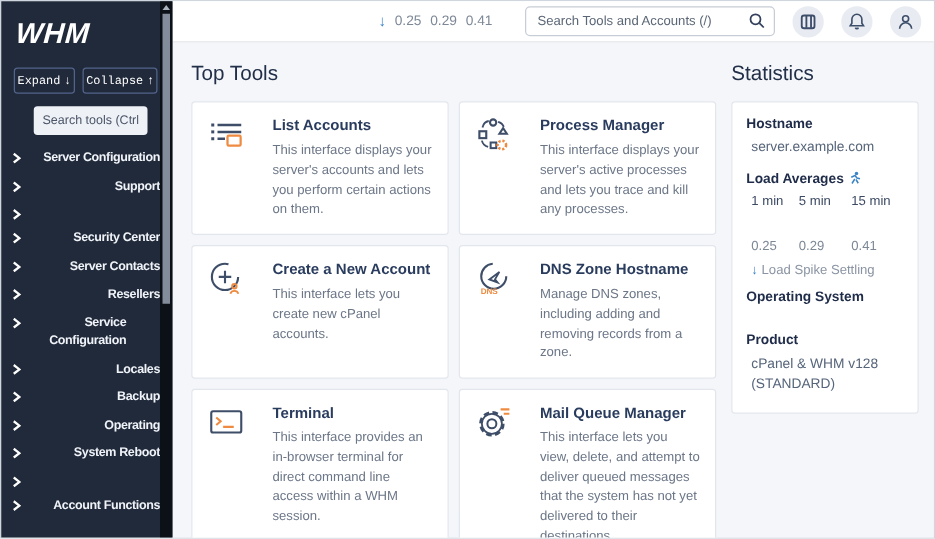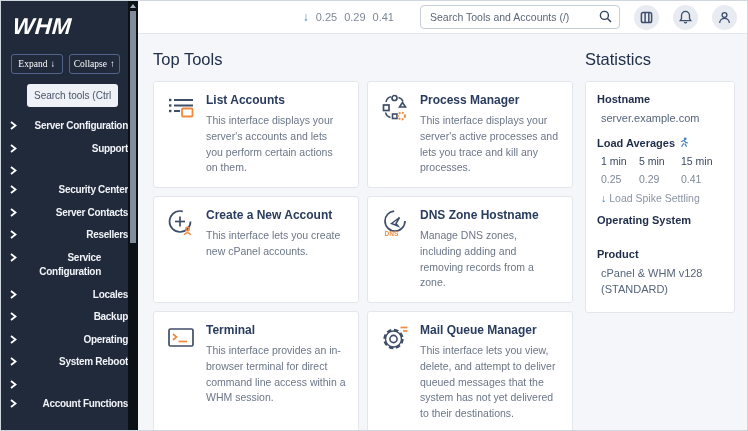--- a/index.html
+++ b/index.html
@@ -5,21 +5,21 @@
   * { box-sizing: border-box; margin: 0; padding: 0; }
   html,body { width:748px; height:431px; }
   body { font-family:"Liberation Sans", sans-serif; overflow:hidden; background:#f4f6f9; }
   .app { display:flex; width:748px; height:431px; border:1px solid #cfd6dd; background:#f4f6f9; }
 
   
   .sidebar { position:relative; width:137px; flex-shrink:0; background:#212a3a; color:#eef1f6; overflow:hidden; }
   .sidebar-inner { padding-right:10px; }
   .logo { padding:12px 12px 4px 12px; font-size:23px; font-weight:700; font-style:italic; letter-spacing:.5px; color:#ffffff; transform:skewX(-4deg); }
   .side-btns { display:flex; gap:6px; padding:10px 8px 6px 10px; }
-  .side-btns button { flex:1; background:transparent; border:1px solid #53648c; color:#fff; font-family:Liberation Serif, serif; font-size:9.5px; padding:4px 2px; border-radius:3px; cursor:pointer; display:flex; align-items:center; justify-content:center; gap:3px; }
+  .side-btns button { flex:1; background:transparent; border:1px solid #53648c; color:#fff; font-family:Liberation Mono, monospace; font-size:9.5px; padding:4px 2px; border-radius:3px; cursor:pointer; display:flex; align-items:center; justify-content:center; gap:3px; }
   .side-search { margin:4px 10px 8px 26px; }
   .side-search input { width:100%; border:none; border-radius:3px; background:#eef1f5; padding:6px 7px; font-family:inherit; font-size:10px; color:#333; }
   .side-search input::placeholder { color:#4a5568; }
   .nav-item { display:flex; align-items:flex-start; gap:6px; padding:4px 0 4px 9px; cursor:pointer;text-align:right; }
   .nav-chev { flex-shrink:0; margin-top:2px; }
   .nav-lbl { flex:1; font-size:10px; font-weight:700; letter-spacing:-0.3px; line-height:1.45; color:#f0f3f8; max-width:106px; }
   .side-scrollbar { position:absolute; top:0; right:0; width:10px; height:100%; background:#0c1017; }
   .scroll-up-arrow { position:absolute; top:3px; left:2px; width:0; height:0; border-left:3px solid transparent; border-right:3px solid transparent; border-bottom:4px solid #aab2bf; }
   .scroll-thumb { position:absolute; top:10px; left:2px; width:6px; height:232px; background:#828c9b; }
 
@@ -34,30 +34,30 @@
   .searchbox .mag { position:absolute; right:8px; top:5px; }
   .circle-btn { width:25px; height:25px; border-radius:50%; background:#e8ebf1; border:none; display:flex; align-items:center; justify-content:center; cursor:pointer; flex-shrink:0; }
 
   .content { flex:1; position:relative; padding:12px 12px 0 15px; overflow:hidden; }
   .row { display:flex; gap:12px; }
   .tools-col { flex:1; min-width:0; }
   .stats-col { width:150px; flex-shrink:0; }
   h2.sec { font-size:16.5px; font-weight:400; color:#222f49; margin:4px 0 12px 0; }
 
   .cards { display:grid; grid-template-columns:1fr 1fr; gap:8px; }
-  .card { background:#fff; border:1px solid #e3e7ed; border-radius:3px; padding:11px 12px; display:flex; gap:10px; align-items:flex-start; cursor:pointer; }
+  .card { background:#fff; border:1px solid #e3e7ed; border-radius:3px; padding:11px 12px; display:flex; gap:22px; align-items:flex-start; cursor:pointer; }
   .cicon { flex-shrink:0; width:30px; height:30px; }
   .ctitle { font-size:12px; font-weight:700; color:#2a3c5e; margin-bottom:6px; }
   .cdesc { font-size:10.5px; color:#6b7687; line-height:1.5; }
 
   .stats-card { background:#fff; border:1px solid #e3e7ed; border-radius:3px; padding:11px 11px 14px 11px; }
   .stat-label { font-size:11px; font-weight:700; color:#1f2c49; margin-top:10px; display:flex; align-items:center; gap:4px; }
   .stat-label:first-child { margin-top:0; }
   .stat-value { font-size:11px; color:#56657a; margin:6px 0 0 4px; line-height:1.45; }
-  .load-table { display:grid; grid-template-columns:38px 42px 46px; margin:6px 0 0 4px; row-gap:6px; font-size:10.5px; }
+  .load-table { display:grid; grid-template-columns:38px 42px 46px; margin:6px 0 0 4px; row-gap:24px; font-size:10.5px; }
   .load-table .hdr { color:#3c4a63; }
   .load-table .val { color:#7d8897; }
   .spike-note { display:flex; align-items:center; gap:3px; font-size:10.5px; color:#8a94a3; margin:7px 0 0 4px; }
   .spike-note .arrow { color:#3d84c6; }
   .os-spacer { height:12px; }
 </style>
 </head>
 <body>
 
 <div class="app">

